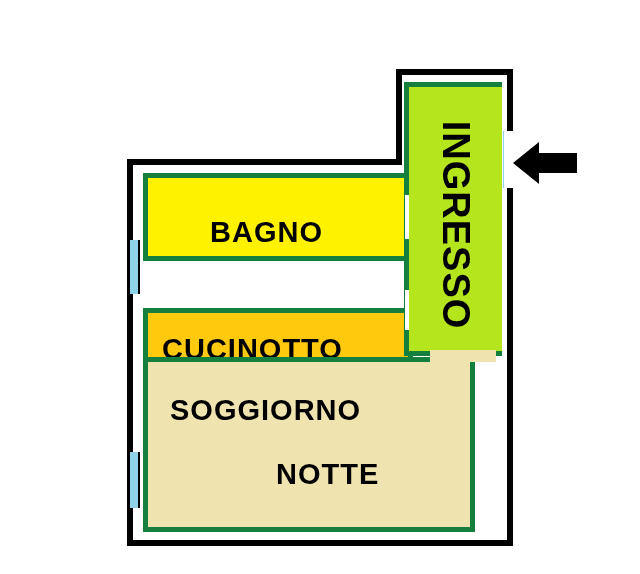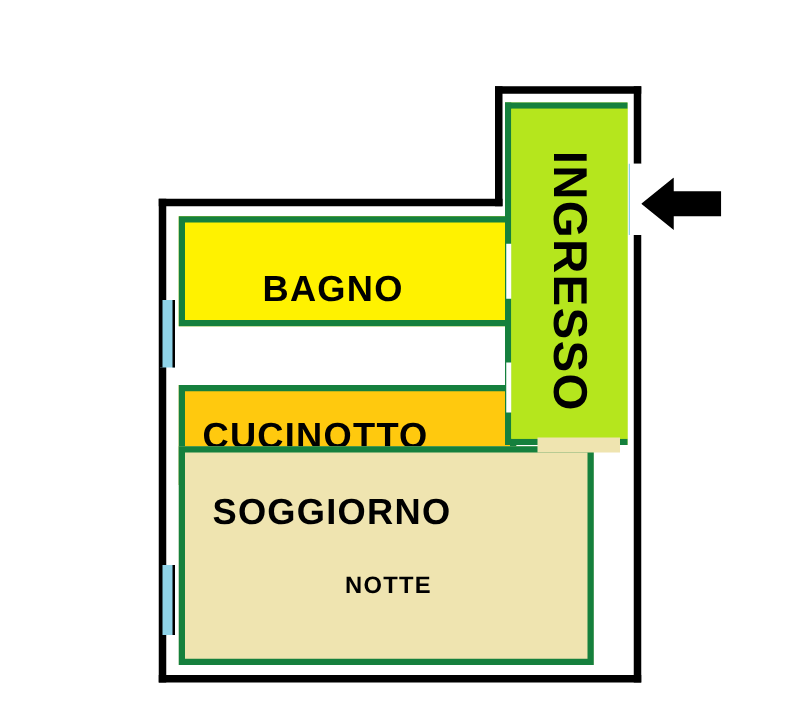--- a/index.html
+++ b/index.html
@@ -35,21 +35,21 @@
 <div class="abs room" style="left:143px;top:272px;width:270px;height:80px;background:#ffc90e;margin-top:36px;">
   <span class="label" style="left:14px;top:20px;font-size:29px;">CUCINOTTO</span>
 </div>
 <div class="abs room" style="left:404px;top:82px;width:98px;height:274px;background:#b5e61d;border-right:none;">
 </div>
 <div class="abs" style="left:409px;top:87px;width:93px;height:264px;background:#b5e61d;"></div>
 <span class="label" style="left:455px;top:225px;font-size:38px;transform:translate(-50%,-50%) rotate(90deg);">INGRESSO</span>
 
 <div class="abs room" style="left:143px;top:357px;width:332px;height:175px;background:#efe4b0;">
   <span class="label" style="left:22px;top:32px;font-size:29px;">SOGGIORNO</span>
-  <span class="label" style="left:128px;top:96px;font-size:19px;">NOTTE</span>
+  <span class="label" style="left:128px;top:96px;font-size:29px;">NOTTE</span>
 </div>
 
 <div class="abs" style="left:430px;top:350px;width:66px;height:12px;background:#efe4b0;"></div>
 
 <div class="abs white" style="left:405px;top:195px;width:4px;height:44px;"></div>
 <div class="abs white" style="left:405px;top:290px;width:4px;height:40px;"></div>
 
 <div class="abs white" style="left:503px;top:131px;width:10px;height:57px;border-left:1px solid #8fd3e8;"></div>
 
 <div class="abs" style="left:513px;top:142px;width:64px;height:42px;">

